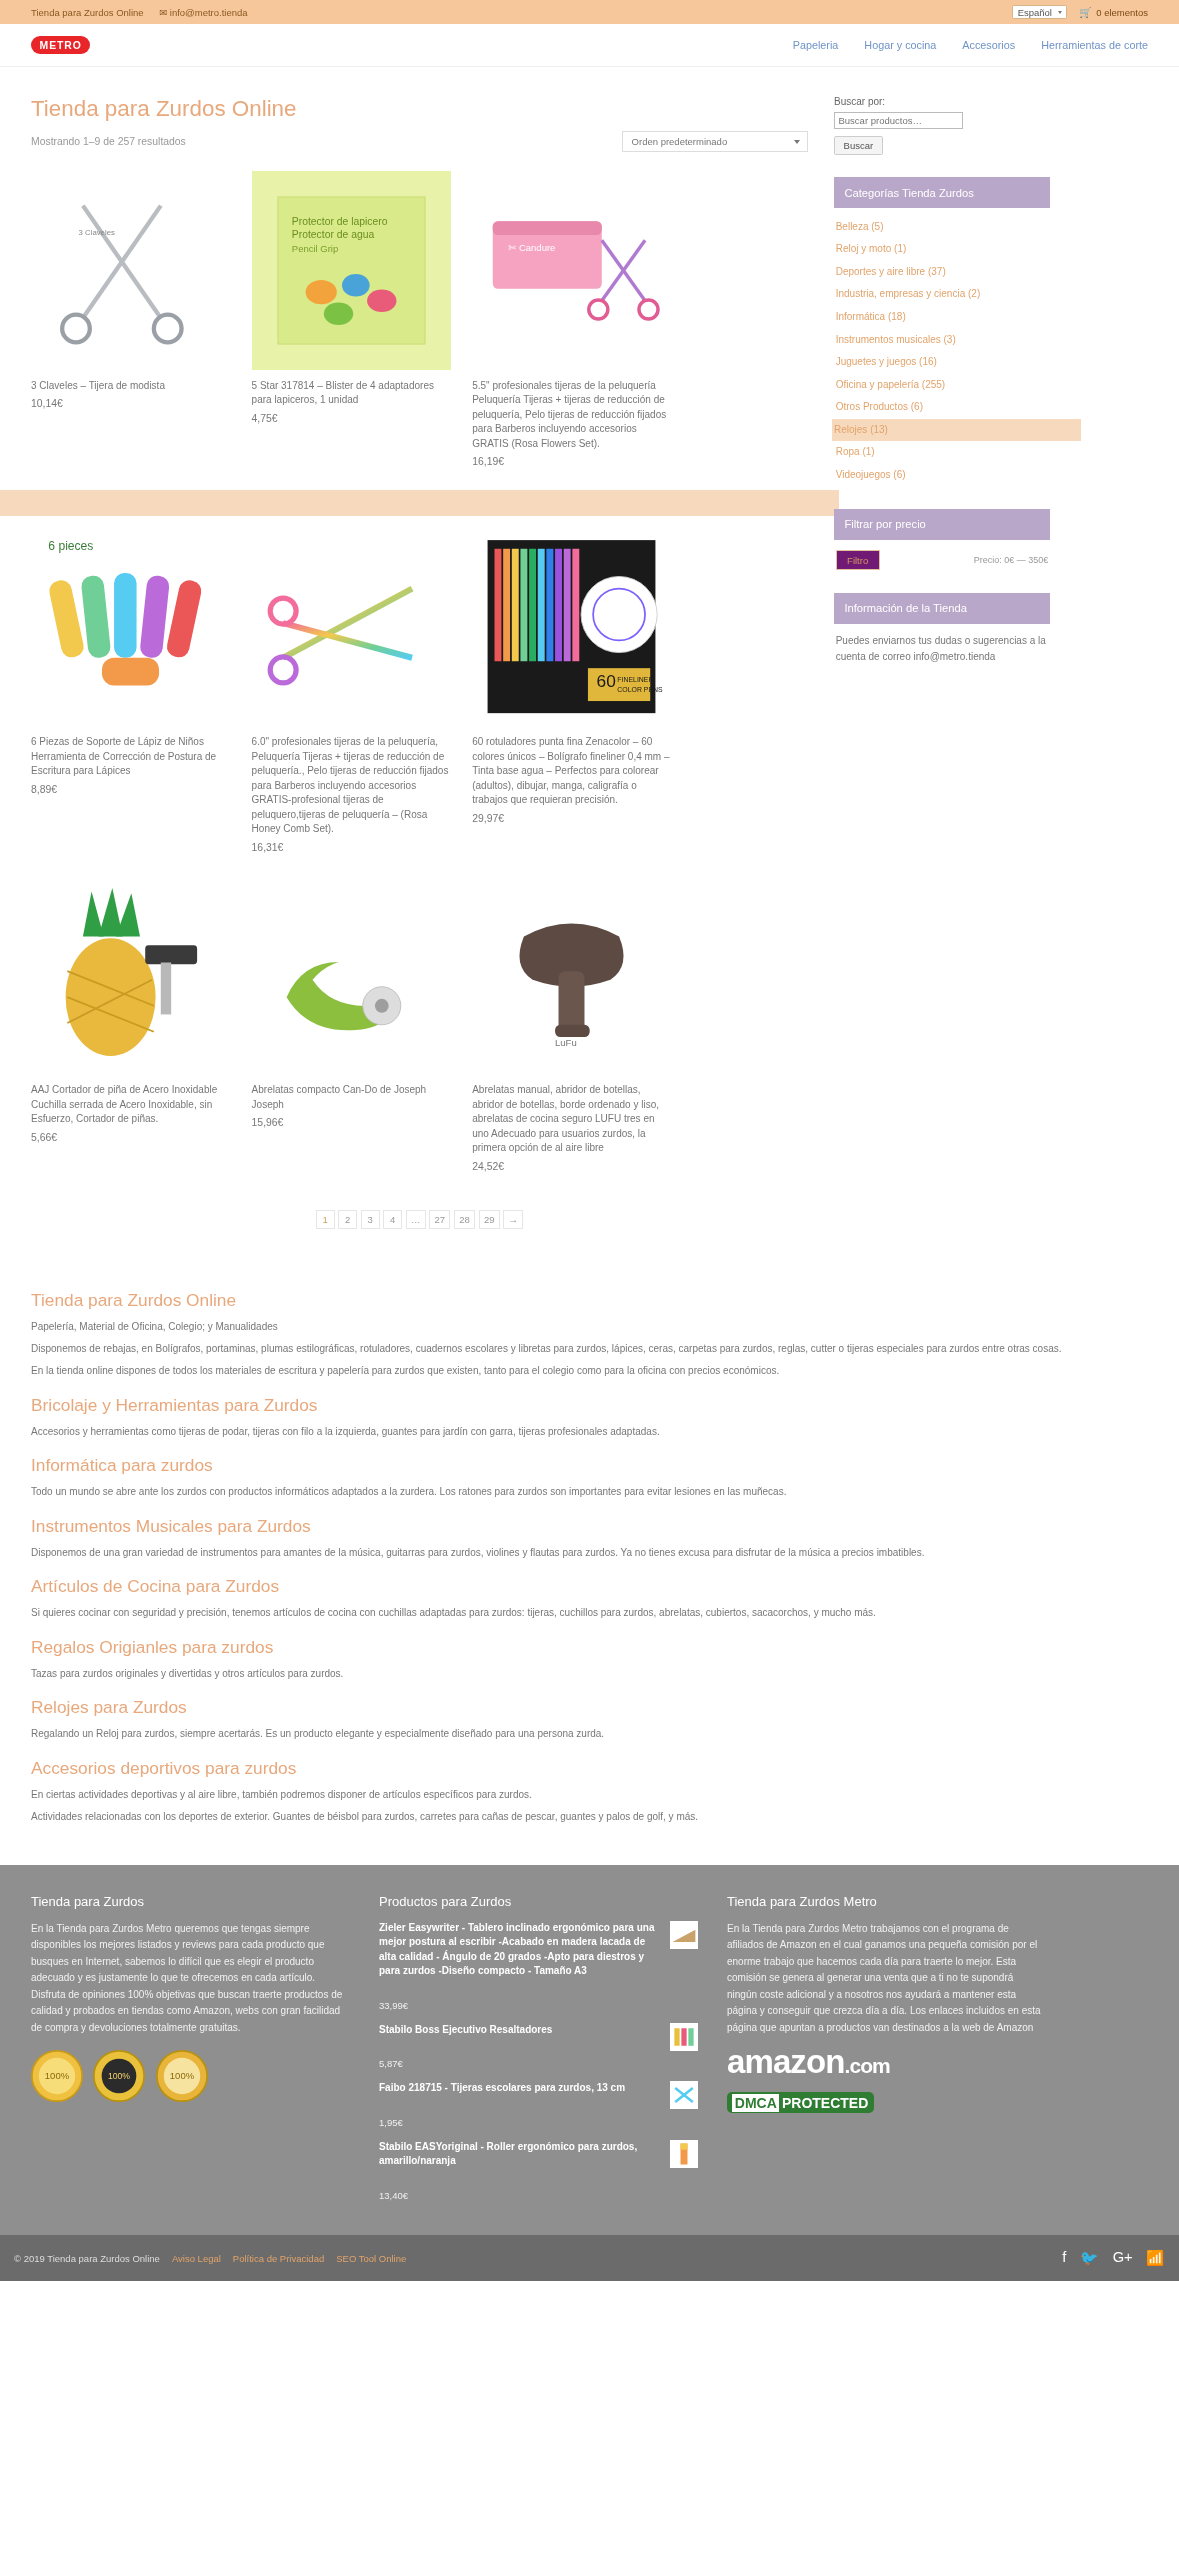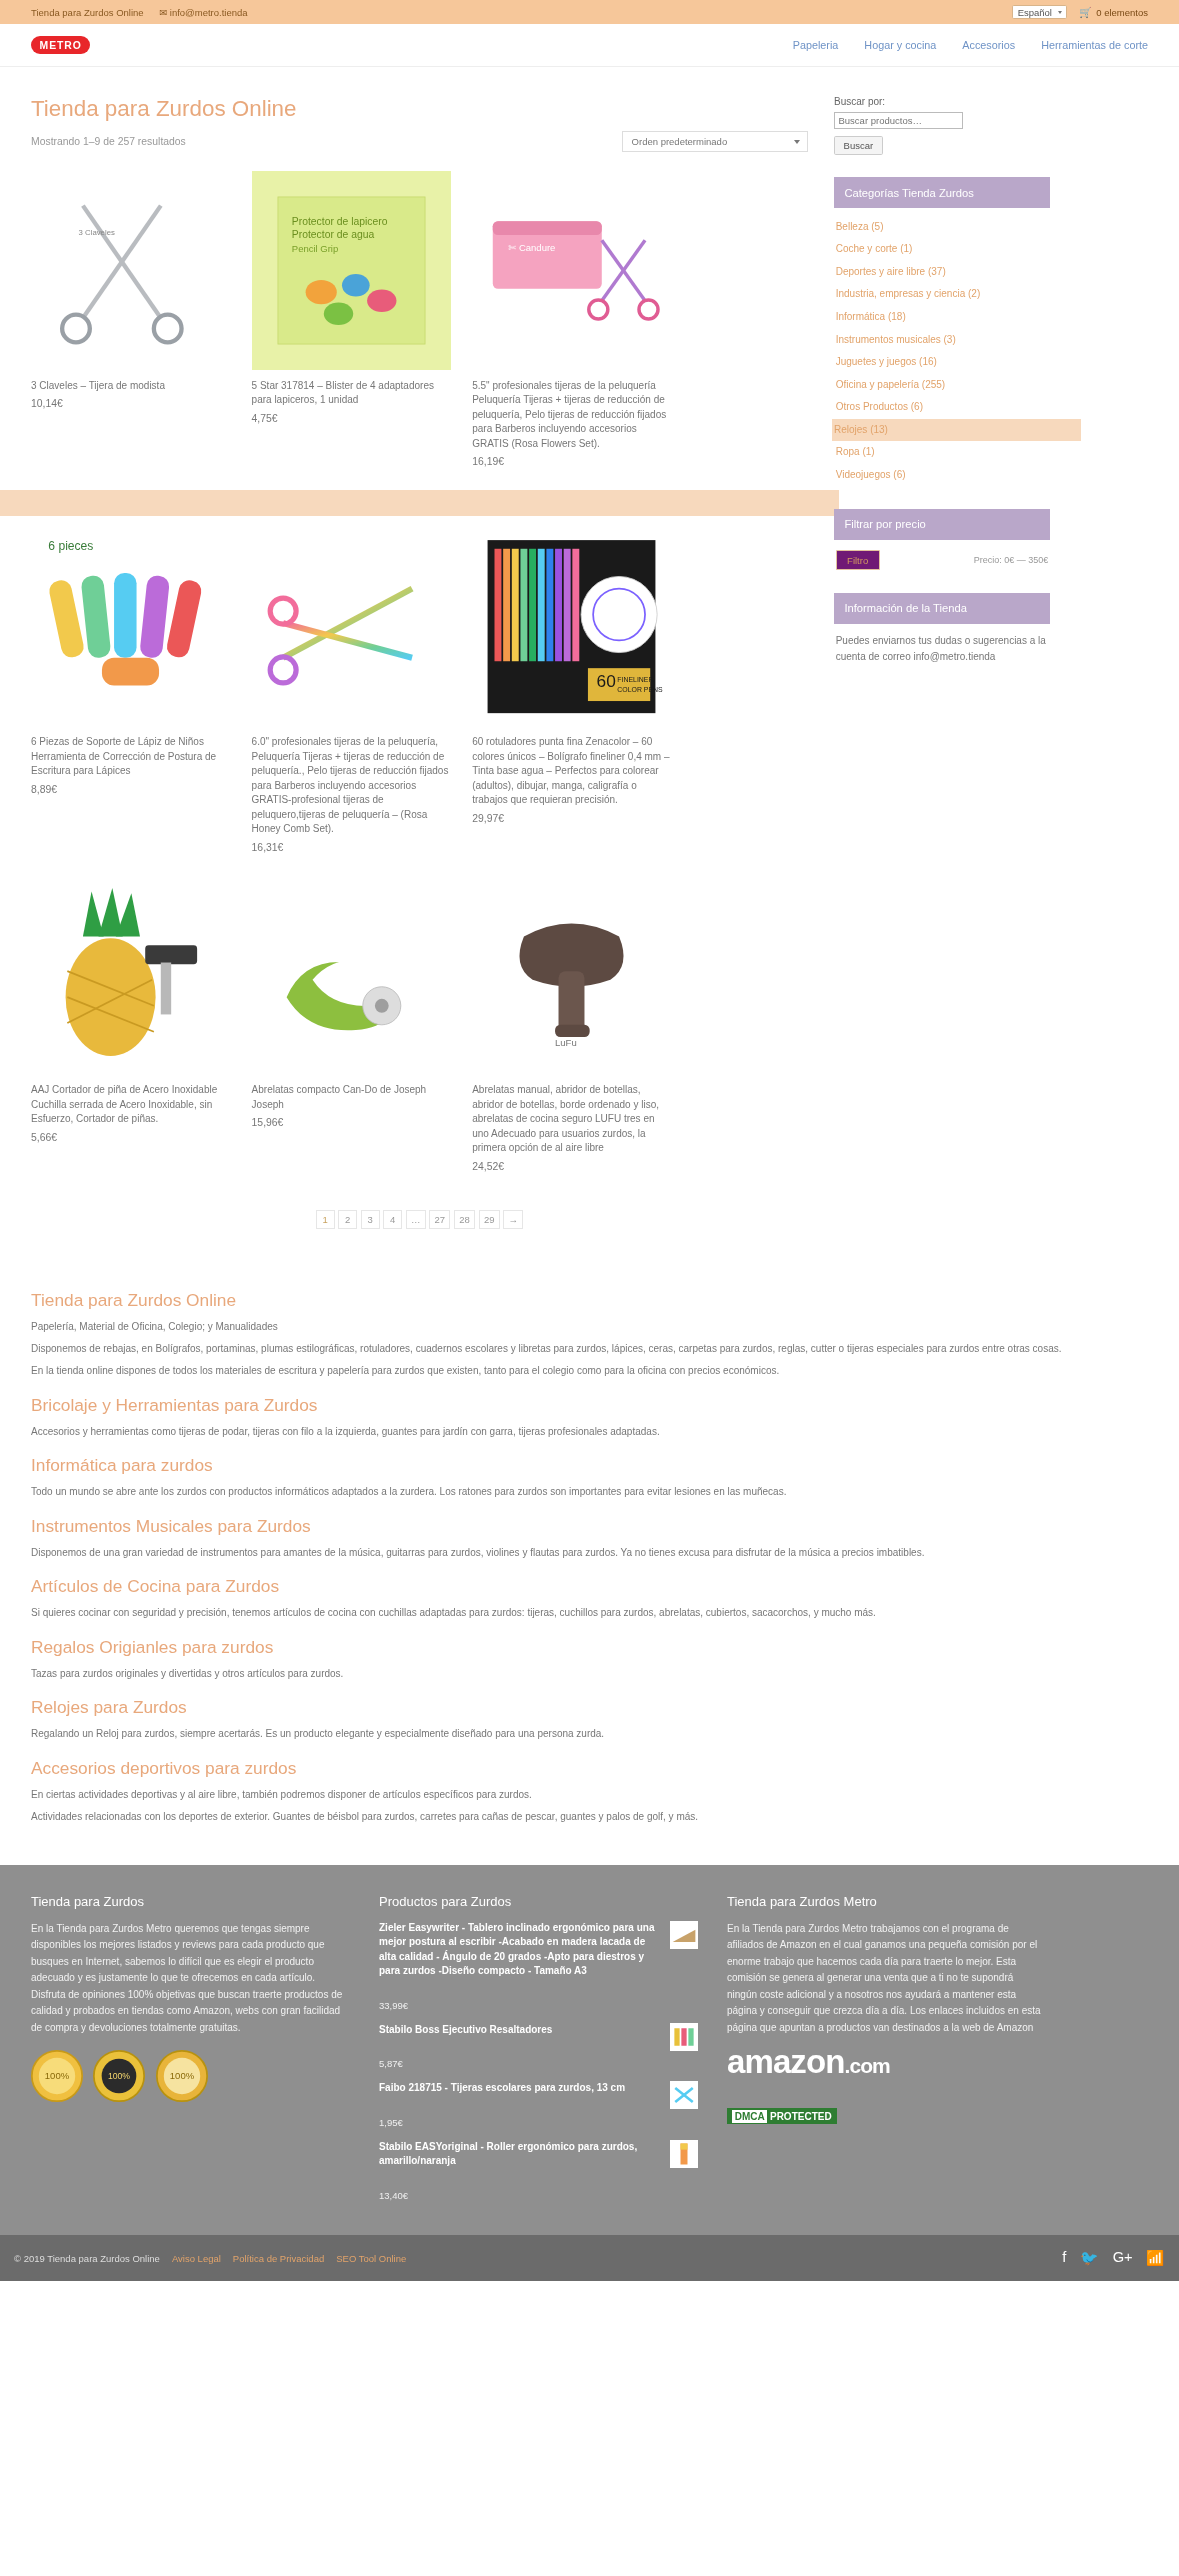--- a/index.html
+++ b/index.html
@@ -173,23 +173,23 @@
   .fcol p { font-size:10px; line-height:1.65; color:#f2f2f2; margin:0 0 8.6px 0; }
   .fproduct { display:flex; gap:8.6px; margin-bottom:12px; align-items:flex-start; }
   .fproduct .ftext { flex:1; }
   .fproduct .ftitle { font-size:10px; color:#fff; font-weight:bold; line-height:1.45; }
   .fproduct .fprice { font-size:9.5px; color:#f0f0f0; margin-top:21px; }
   .fthumb { width:28px; height:28px; background:#fff; flex:0 0 28px; }
   .badges { display:flex; gap:10.4px; margin-top:14px; }
   .badge { width:52px; height:52px; border-radius:50%; position:relative; }
   .amazon-logo { font-size:33px; font-weight:bold; color:#fff; letter-spacing:-0.9px; line-height:1; margin-top:5.2px; }
   .dmca {
-    display:inline-block; margin-top:30px;
-    background:#2e7d32; color:#fff; font-size:10px; font-weight:bold;
-    padding:2.6px 5.2px; border-radius:0;
+    display:inline-block; margin-top:14px;
+    background:#2e7d32; color:#fff; font-size:14px; font-weight:bold;
+    padding:2.6px 5.2px; border-radius:5px;
   }
   .dmca .w { background:#fff; color:#2e7d32; padding:0.9px 2.6px; margin-right:2.6px; }
 
   
   .copyright {
     background:#6b6b6b;
     color:#ddd;
     font-size:9.5px;
     padding:14px 14px;
     display:flex;
@@ -446,21 +446,21 @@
       <div class="widget">
         <div class="search-label">Buscar por:</div>
         <input class="search-input" type="text" placeholder="Buscar productos…" style="">
         <div><button class="search-btn">Buscar</button></div>
       </div>
 
       <div class="widget">
         <div class="widget-title">Categorías Tienda Zurdos</div>
         <ul class="cat-list">
           <li><span>Belleza</span> <span class="cnt">(5)</span></li>
-          <li><span>Coche y corte</span> <span class="cnt">(1)</span></li>
+          <li><span>Reloj y moto</span> <span class="cnt">(1)</span></li>
           <li><span>Deportes y aire libre</span> <span class="cnt">(37)</span></li>
           <li><span>Industria, empresas y ciencia</span> <span class="cnt">(2)</span></li>
           <li><span>Informática</span> <span class="cnt">(18)</span></li>
           <li><span>Instrumentos musicales</span> <span class="cnt">(3)</span></li>
           <li><span>Juguetes y juegos</span> <span class="cnt">(16)</span></li>
           <li><span>Oficina y papelería</span> <span class="cnt">(255)</span></li>
           <li><span>Otros Productos</span> <span class="cnt">(6)</span></li>
           <li class="sel"><span>Relojes</span> <span class="cnt">(13)</span></li>
           <li><span>Ropa</span> <span class="cnt">(1)</span></li>
           <li><span>Videojuegos</span> <span class="cnt">(6)</span></li>

